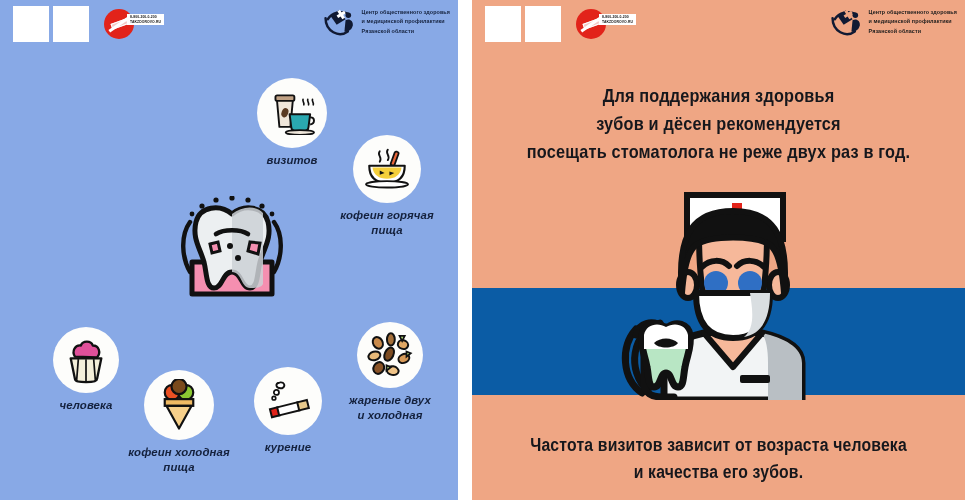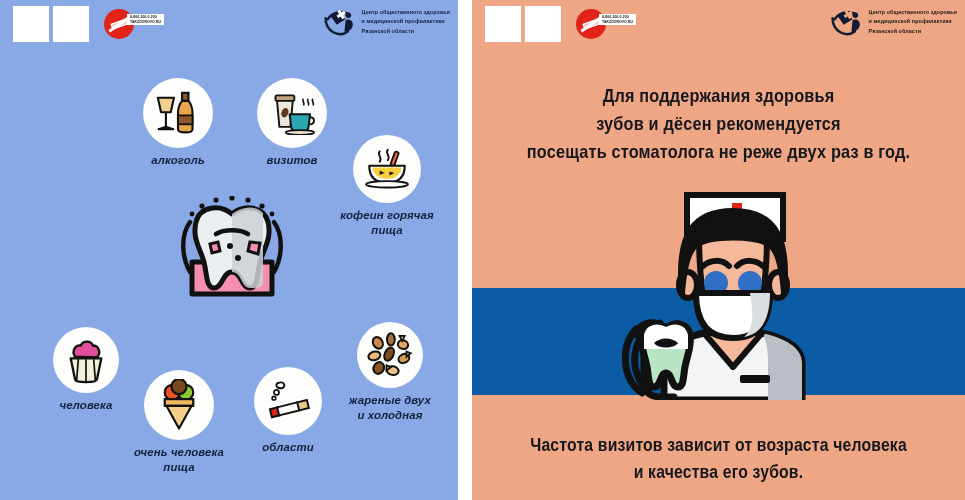--- a/index.html
+++ b/index.html
@@ -1022,36 +1022,20 @@
         </span>
         <span class="org-txt">
           <div>Центр общественного здоровья</div>
           <div>и медицинской профилактики</div>
           <div>Рязанской области</div>
         </span>
       </div>
     </div>
 
 
-    <div class="bub" style="left:126px;top:78px;width:104px;">
-      <div class="disc" style="width:70px;height:70px;">
-        <svg viewBox="0 0 62 54" width="50" height="44">
-          <path d="M6 8 L26 8 L22 26 L10 26 Z" fill="#f3cf8e" stroke="#111" stroke-width="2.6" stroke-linejoin="round"></path>
-          <path d="M16 26 L16 44" stroke="#111" stroke-width="2.6"></path>
-          <path d="M7 47 L25 47" stroke="#111" stroke-width="2.6" stroke-linecap="round"></path>
-          <path d="M16 44 L7 47 M16 44 L25 47" stroke="#111" stroke-width="2.4"></path>
-          <rect x="36" y="2" width="8" height="10" fill="#8a5a2b" stroke="#111" stroke-width="2.6"></rect>
-          <path d="M36 12 C32 17 31 21 31 27 L31 47 C31 50 33 51 40 51 C47 51 49 50 49 47 L49 27 C49 21 48 17 44 12 Z" fill="#e8a54b" stroke="#111" stroke-width="2.6" stroke-linejoin="round"></path>
-          <rect x="31" y="30" width="18" height="11" fill="#8a5a2b" stroke="#111" stroke-width="2.2"></rect>
-        </svg>
-      </div>
-      <div class="cap">
-        <div>алкоголь</div>
-      </div>
-    </div>
 
     <div class="bub" style="left:243px;top:78px;width:98px;">
       <div class="disc" style="width:70px;height:70px;">
         <svg viewBox="0 0 66 54" width="52" height="43">
           <rect x="12" y="4" width="24" height="7" rx="2" fill="#c0a184" stroke="#111" stroke-width="2.4"></rect>
           <path d="M14 11 L17 44 L31 44 L34 11 Z" fill="#efe6da" stroke="#111" stroke-width="2.4" stroke-linejoin="round"></path>
           <ellipse cx="24" cy="26" rx="4.2" ry="6" fill="#5a3a22" transform="rotate(20 24 26)"></ellipse>
           <path d="M48 16 C49 13 46 12 47 9 M54 16 C55 13 52 12 53 9 M60 16 C61 13 58 12 59 9" stroke="#111" stroke-width="2.1" fill="none" stroke-linecap="round"></path>
           <path d="M30 28 L56 28 L54 44 C54 48 50 50 43 50 C36 50 32 48 32 44 Z" fill="#2aa8b0" stroke="#111" stroke-width="2.5" stroke-linejoin="round"></path>
           <path d="M56 32 C62 31 63 40 56 41" fill="none" stroke="#111" stroke-width="2.5"></path>
@@ -1120,40 +1104,40 @@
       <div class="disc" style="width:70px;height:70px;">
         <svg viewBox="0 0 50 62" width="42" height="52">
           <circle cx="17" cy="16" r="9" fill="#ea5023" stroke="#111" stroke-width="2.6"></circle>
           <circle cx="33" cy="16" r="9" fill="#8bc832" stroke="#111" stroke-width="2.6"></circle>
           <circle cx="25" cy="9" r="9" fill="#7a4a1c" stroke="#111" stroke-width="2.6"></circle>
           <rect x="8" y="24" width="34" height="8" fill="#f1bb63" stroke="#111" stroke-width="2.6"></rect>
           <path d="M10 32 L40 32 L25 59 Z" fill="#f7d08a" stroke="#111" stroke-width="2.6" stroke-linejoin="round"></path>
         </svg>
       </div>
       <div class="cap">
-        <div>очень человека</div>
+        <div>кофеин холодная</div>
         <div>пища</div>
       </div>
     </div>
 
     <div class="bub" style="left:243px;top:367px;width:90px;">
       <div class="disc" style="width:68px;height:68px;">
         <svg viewBox="0 0 58 52" width="48" height="43">
           <path d="M20 10 C14 10 13 4 19 3 C24 2 27 7 22 10 Z" fill="#fff" stroke="#111" stroke-width="2.2"></path>
           <circle cx="15" cy="15" r="3.1" fill="#fff" stroke="#111" stroke-width="2.1"></circle>
           <circle cx="12" cy="22" r="2.2" fill="#fff" stroke="#111" stroke-width="2"></circle>
           <g transform="rotate(-14 29 36)">
             <rect x="8" y="30" width="10" height="10" fill="#e2231a" stroke="#111" stroke-width="2.4"></rect>
             <rect x="17" y="30" width="26" height="10" fill="#fff" stroke="#111" stroke-width="2.4"></rect>
             <rect x="42" y="30" width="12" height="10" fill="#e7c98c" stroke="#111" stroke-width="2.4"></rect>
           </g>
         </svg>
       </div>
       <div class="cap">
-        <div>области</div>
+        <div>курение</div>
       </div>
     </div>
 
     <div class="bub" style="left:330px;top:322px;width:120px;">
       <div class="disc" style="width:66px;height:66px;">
         <svg viewBox="0 0 60 60" width="52" height="52">
           <ellipse cx="16" cy="16" rx="5.5" ry="7" fill="#c98a4b" stroke="#111" stroke-width="2.3" transform="rotate(-30 16 16)"></ellipse>
           <ellipse cx="31" cy="12" rx="4.5" ry="7" fill="#a5703a" stroke="#111" stroke-width="2.3"></ellipse>
           <ellipse cx="45" cy="18" rx="6" ry="5" fill="#e0a763" stroke="#111" stroke-width="2.3" transform="rotate(20 45 18)"></ellipse>
           <ellipse cx="12" cy="31" rx="7" ry="5" fill="#e8b978" stroke="#111" stroke-width="2.3" transform="rotate(-15 12 31)"></ellipse>

